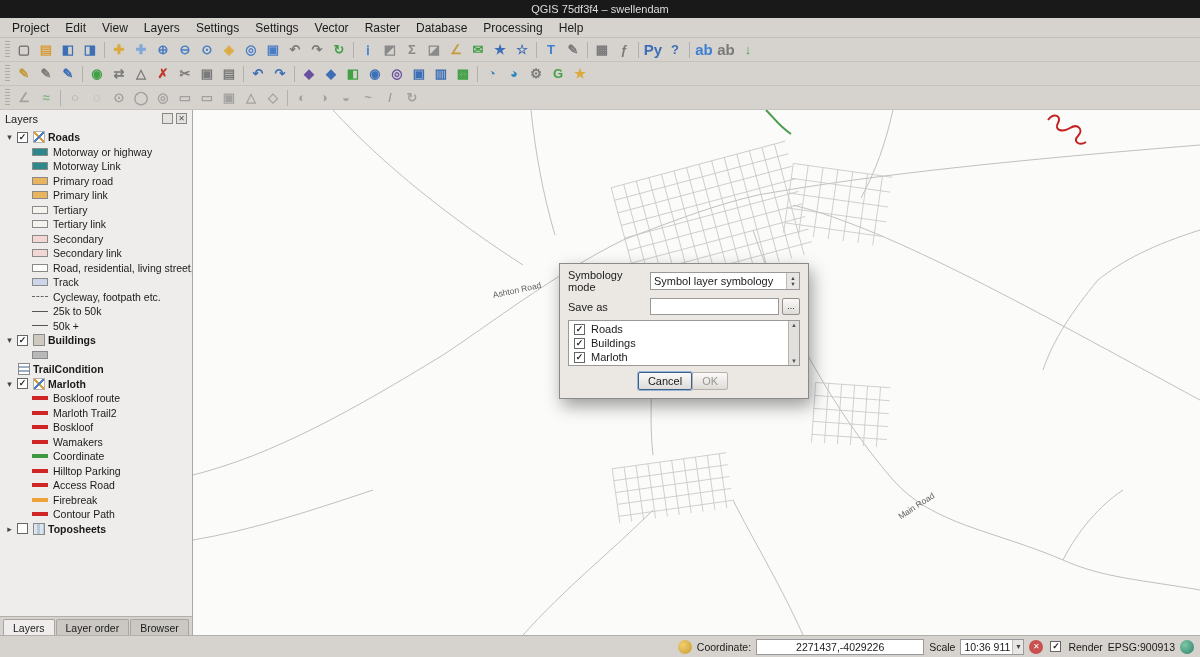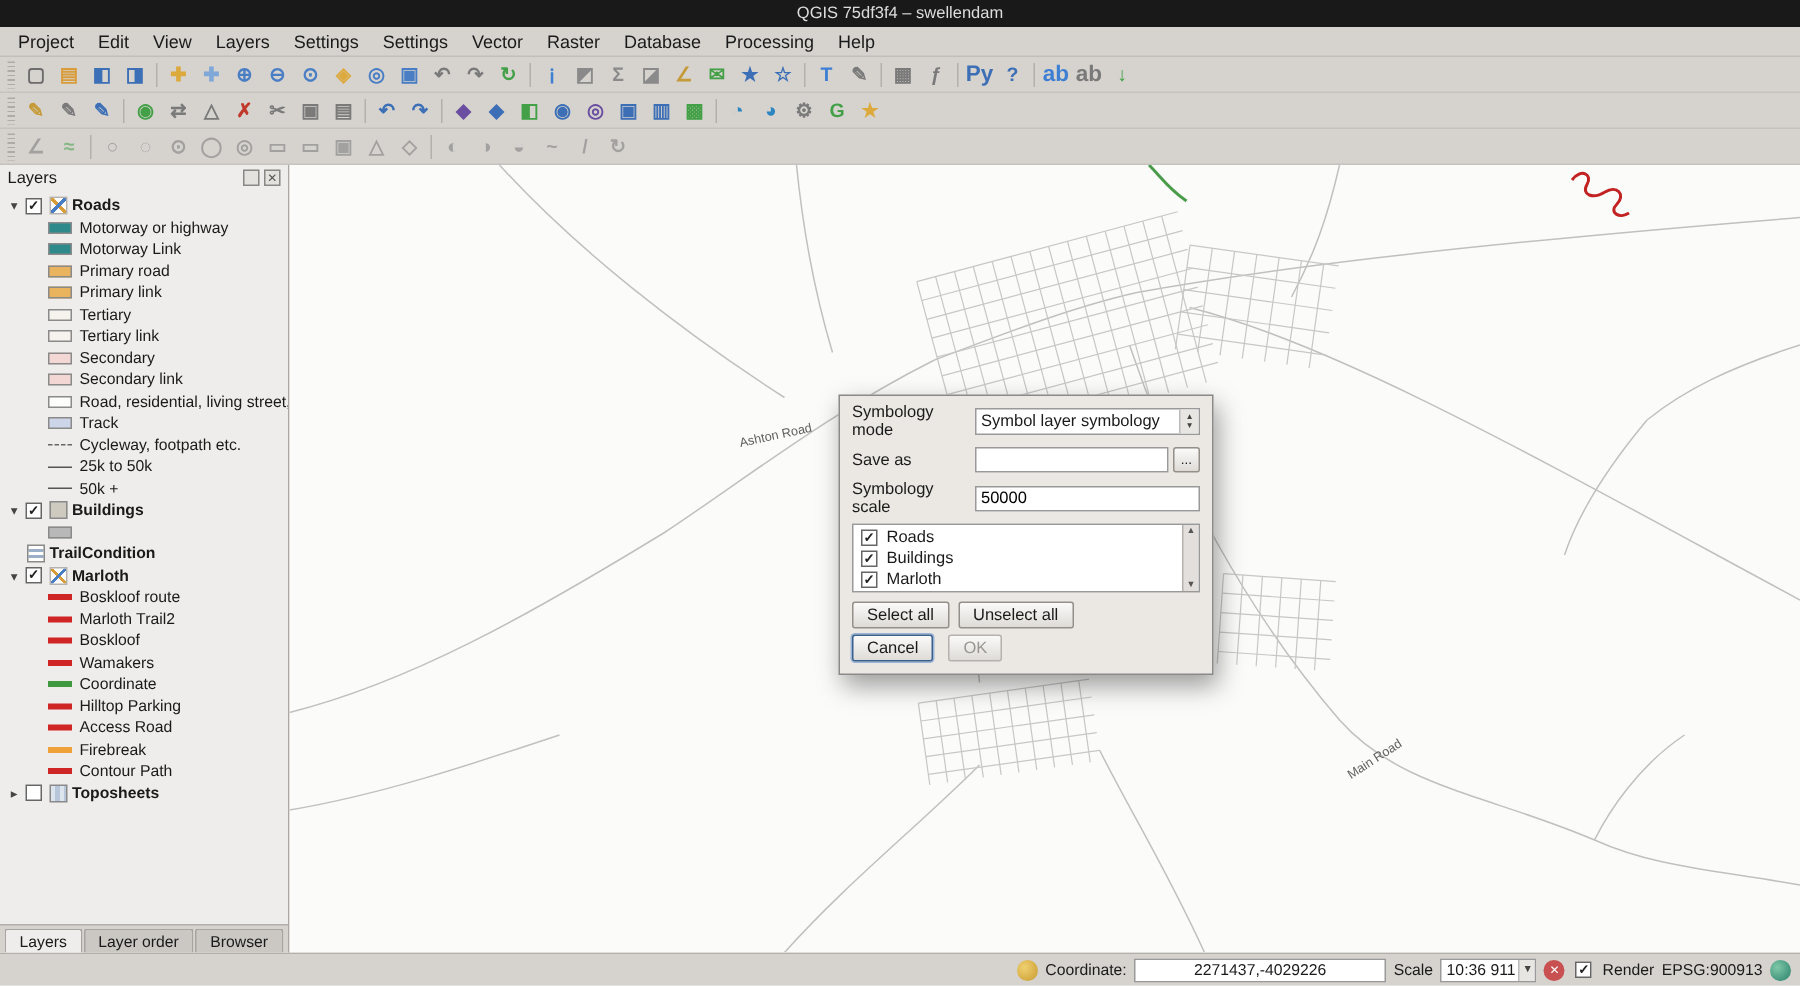--- a/index.html
+++ b/index.html
@@ -65,21 +65,21 @@
   .combo .arrows{margin-left:auto;width:13px;height:100%;border-left:1px solid #bbb;display:flex;flex-direction:column;align-items:center;justify-content:center;font-size:5.5px;color:#444;background:#e8e6e2;line-height:1.1}
   .dlg-list{height:46px;background:#fff;border:1px solid #999;margin-bottom:6px;position:relative;overflow:hidden}
   .dlg-list-items{padding:1px 14px 1px 3px}
   .dlg-li{display:flex;align-items:center;height:14px}
   .dlg-scroll{position:absolute;right:0;top:0;bottom:0;width:11px;background:#e2dfdc;border-left:1px solid #b5b2ae;display:flex;flex-direction:column;justify-content:space-between;align-items:center;font-size:6px;color:#555;padding:1px 0}
   .btn{border:1px solid #948f89;background:linear-gradient(#fbfaf9,#dedbd7);padding:2px 9px;font-size:11px;border-radius:2px;cursor:default}
   .btn.focused{border-color:#39608f;box-shadow:0 0 0 1px #9ab4d4}
   .btn.disabled{color:#9a9691;border-color:#b5b2ae}
   .sel-row{display:flex;gap:6px;margin-bottom:4px}
   .dlg-extent{display:flex;align-items:center;gap:4px;margin:6px 0 9px;font-size:10.3px}
-  .dlg-actions{display:flex;justify-content:flex-start;gap:10px;padding-right:2px}
+  .dlg-actions{display:flex;justify-content:center;padding-right:2px}
 
   
   .statusbar{height:22px;display:flex;align-items:center;background:#d6d3cf;border-top:1px solid #b3b0ac;padding:0 6px;font-size:10.5px;gap:5px}
   .sb-right{margin-left:auto;display:flex;align-items:center;gap:5px}
   .coord-box{width:168px;height:16px;background:#fff;border:1px solid #9a9a9a;text-align:center;line-height:14px}
   .scale-combo{width:64px;height:16px;background:#fff;border:1px solid #9a9a9a;display:flex;align-items:center;padding-left:3px}
   .scale-combo .arr{margin-left:auto;width:11px;text-align:center;font-size:7px;background:#e8e6e2;border-left:1px solid #bbb;height:100%;line-height:14px;color:#444}
   .round{width:14px;height:14px;border-radius:50%;display:inline-flex;align-items:center;justify-content:center;font-size:8px;color:#fff;flex:none}
   .round.stop{background:#c85050}
   .round.globe{background:radial-gradient(circle at 35% 35%,#7ec8a8,#2a7f6a)}
@@ -447,24 +447,20 @@
               </span>
           </div>
         </div>
 
         <div class="frow">
           <label>Save as</label>
           <input class="tinput" value="" style="">
           <div class="browse-btn">...</div>
         </div>
 
-        <div class="frow">
-          <label>Symbology scale</label>
-          <input class="tinput" value="50000" style="">
-        </div>
 
         <div class="dlg-list">
           <div class="dlg-list-items">
               <div class="dlg-li">
                 <span class="cb checked"></span>
                 <span style="margin-left: 4px;">Roads</span>
               </div>
               <div class="dlg-li">
                 <span class="cb checked"></span>
                 <span style="margin-left: 4px;">Buildings</span>
@@ -473,24 +469,20 @@
                 <span class="cb checked"></span>
                 <span style="margin-left: 4px;">Marloth</span>
               </div>
             </div>
           <div class="dlg-scroll">
             <span>▲</span>
             <span>▼</span>
           </div>
         </div>
 
-        <div class="sel-row">
-          <div class="btn">Select all</div>
-          <div class="btn">Unselect all</div>
-        </div>
 
 
         <div class="dlg-actions">
           <div class="btn focused">Cancel</div>
           <div class="btn disabled">OK</div>
         </div>
 
       </div>
     </div>
   <div class="map-label" style="left: 300px; top: 180px; transform: rotate(-12deg);">Ashton Road</div>

